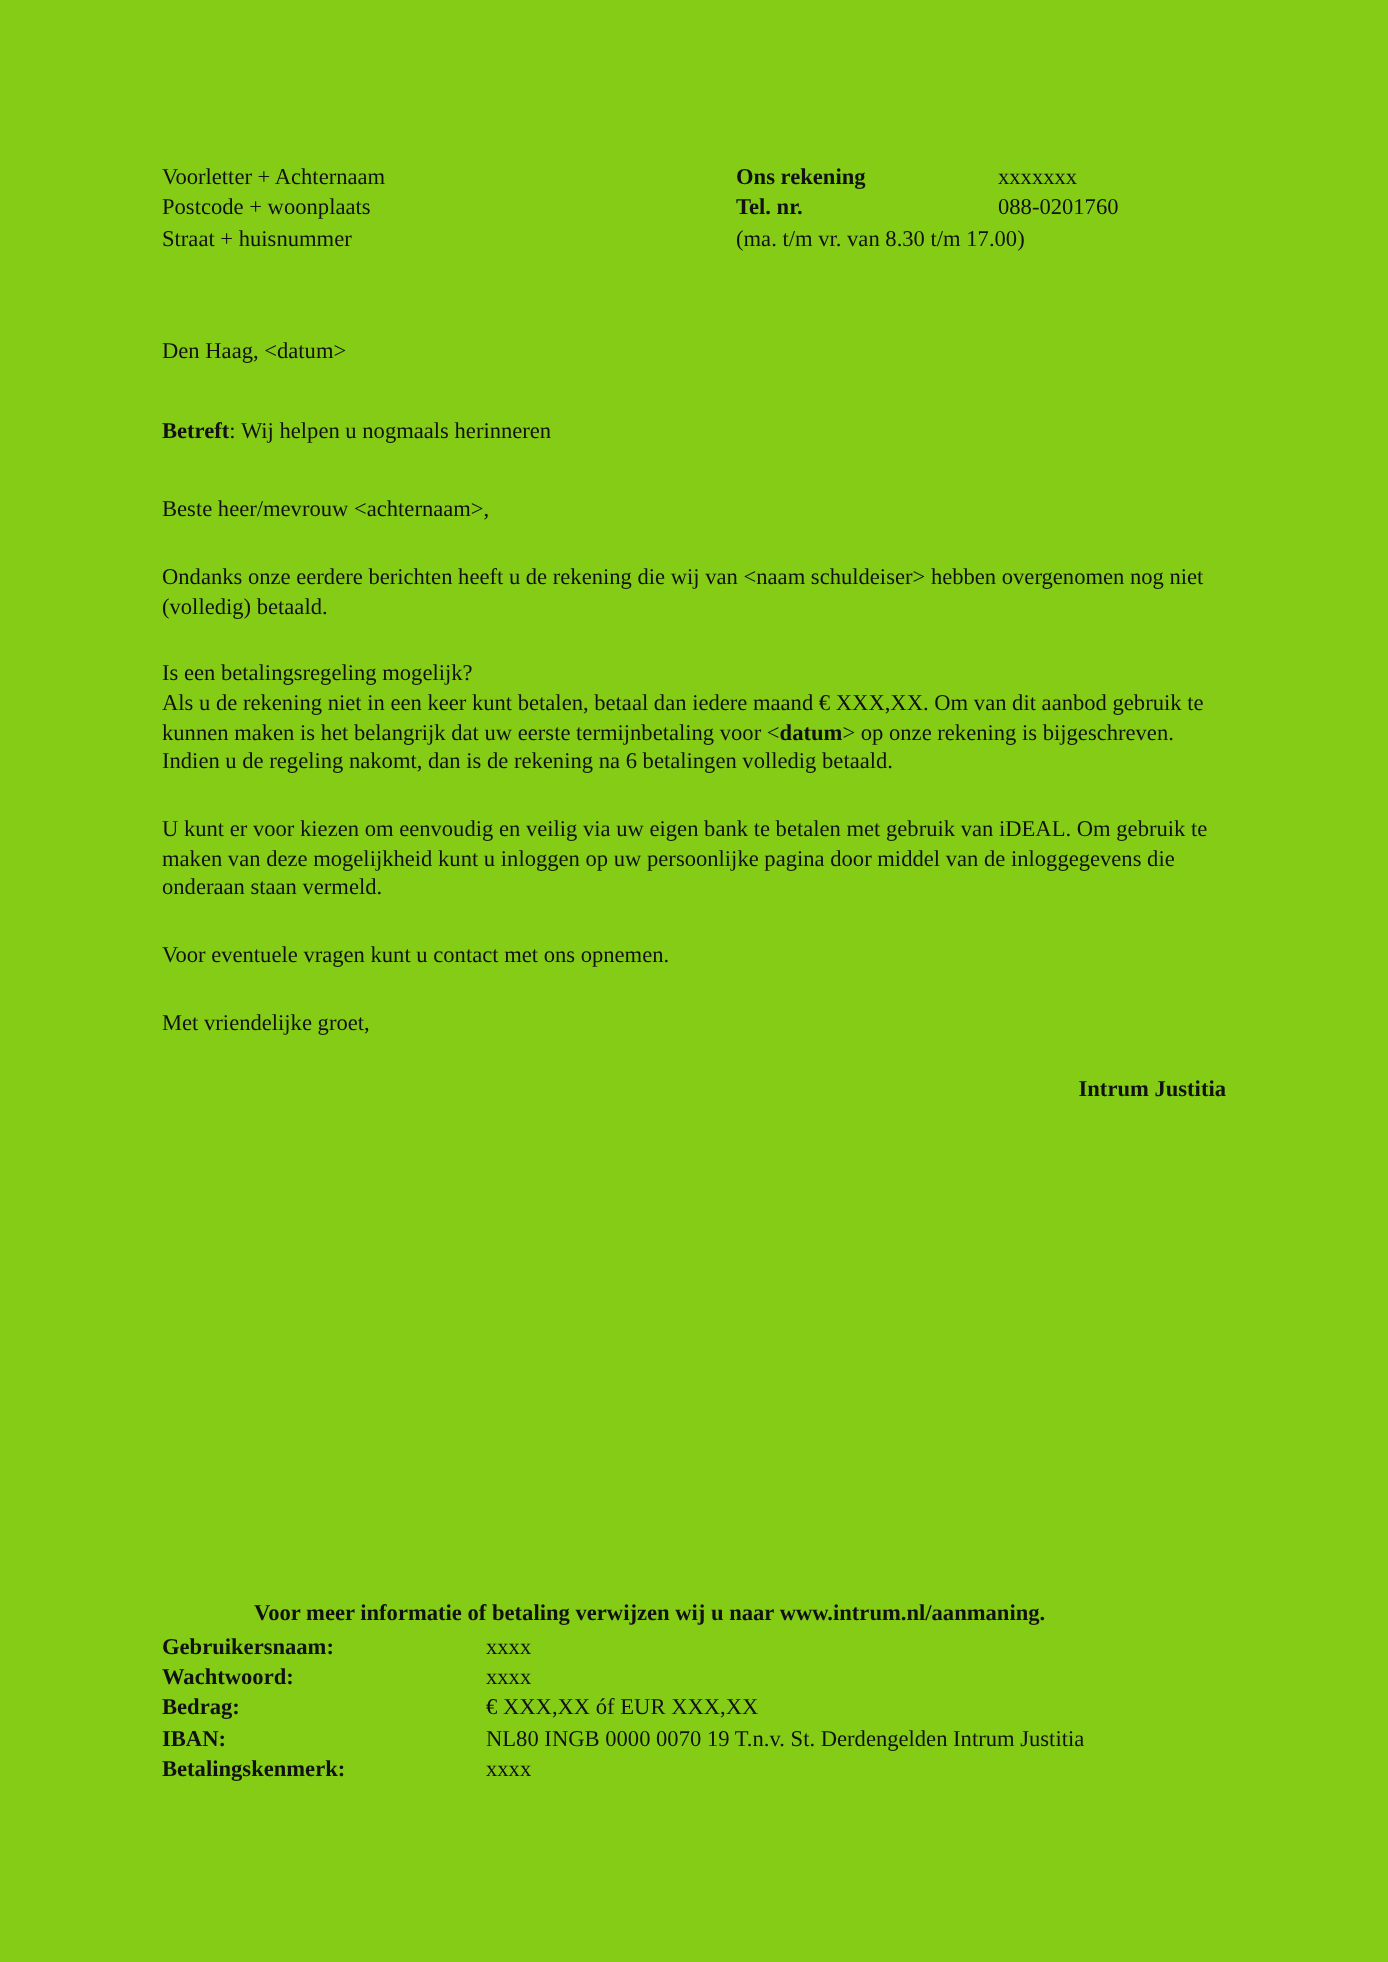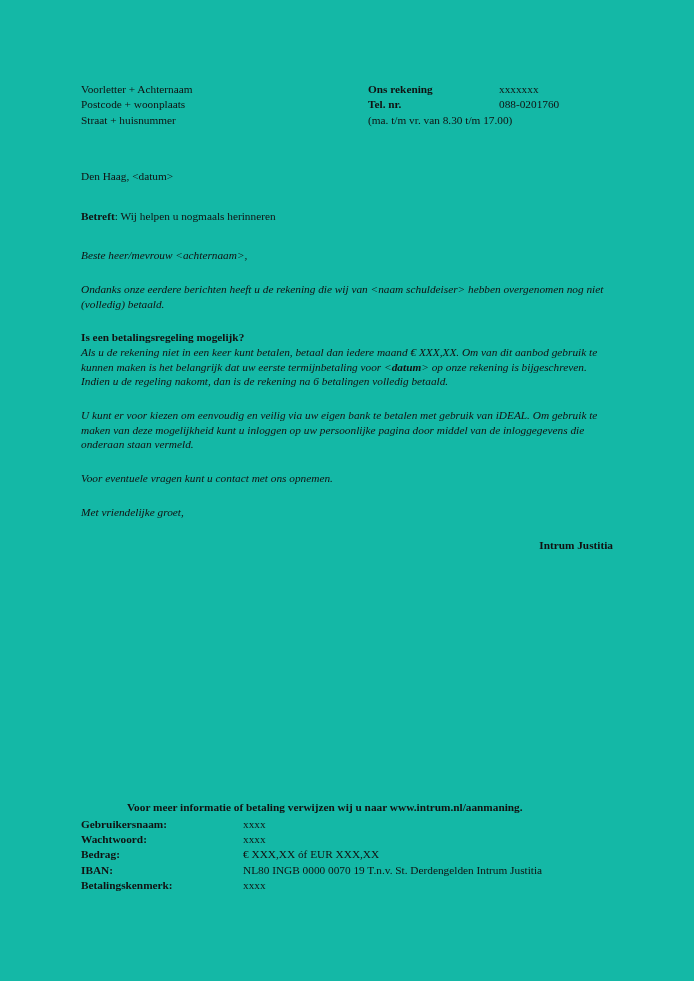--- a/index.html
+++ b/index.html
@@ -4,21 +4,21 @@
 <style>
   html, body {
     margin: 0;
     padding: 0;
     background: #ffffff;
   }
   .page {
     position: relative;
     width: 694px;
     height: 981px;
-    background: #14b8a6;
+    background: #84cc16;
     color: #111111;
     font-family: "Liberation Serif", "DejaVu Serif", serif;
     font-size: 11.3px;
     line-height: 1.30;
     overflow: hidden;
   }
 
   
   .letter-head {
     position: absolute;
@@ -64,28 +64,27 @@
   }
   .para {
     margin: 0 0 13px 0;
     text-align: left;
   }
   .para.tight {
     margin-bottom: 16px;
   }
   .para.gap-lg {
     margin-bottom: 19px;
-    font-style: italic;
   }
   .para.gap-xl {
     margin-bottom: 25px;
   }
   .b { font-weight: bold; text-align: right; }
   .section-head {
-    font-weight: bold;
+    font-weight: normal;
     margin: 0;
   }
 
   
   .footer-wrap {
     position: absolute;
     left: 81px;
     top: 800px;
     width: 532px;
   }

